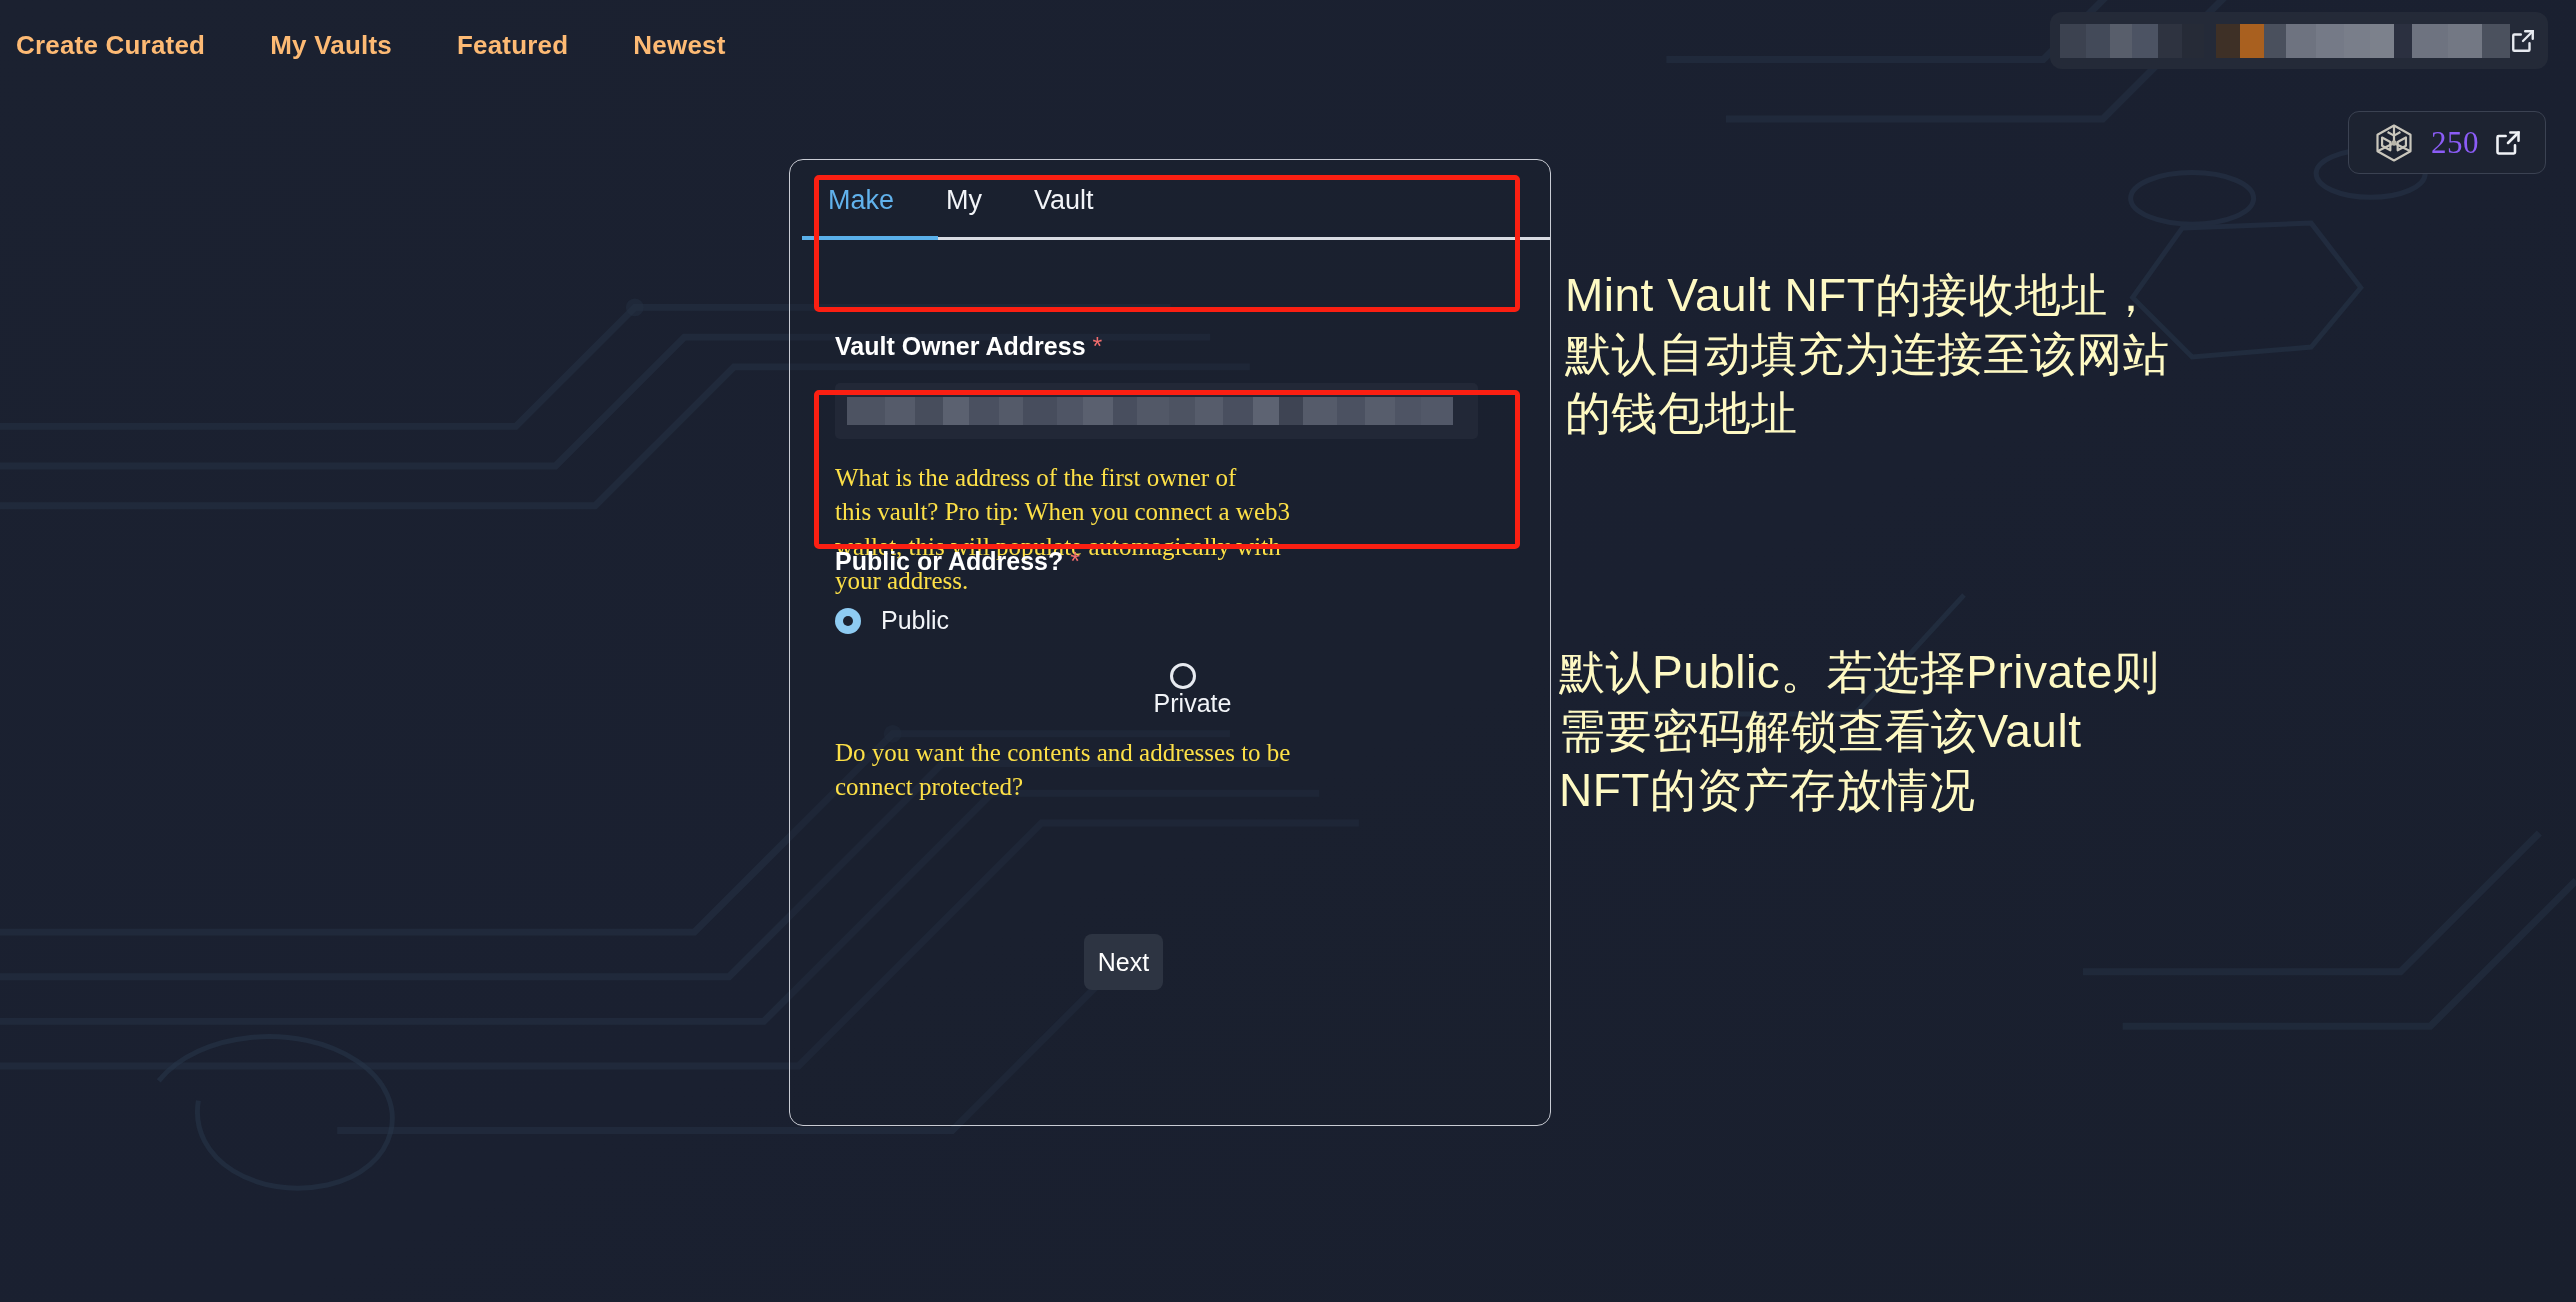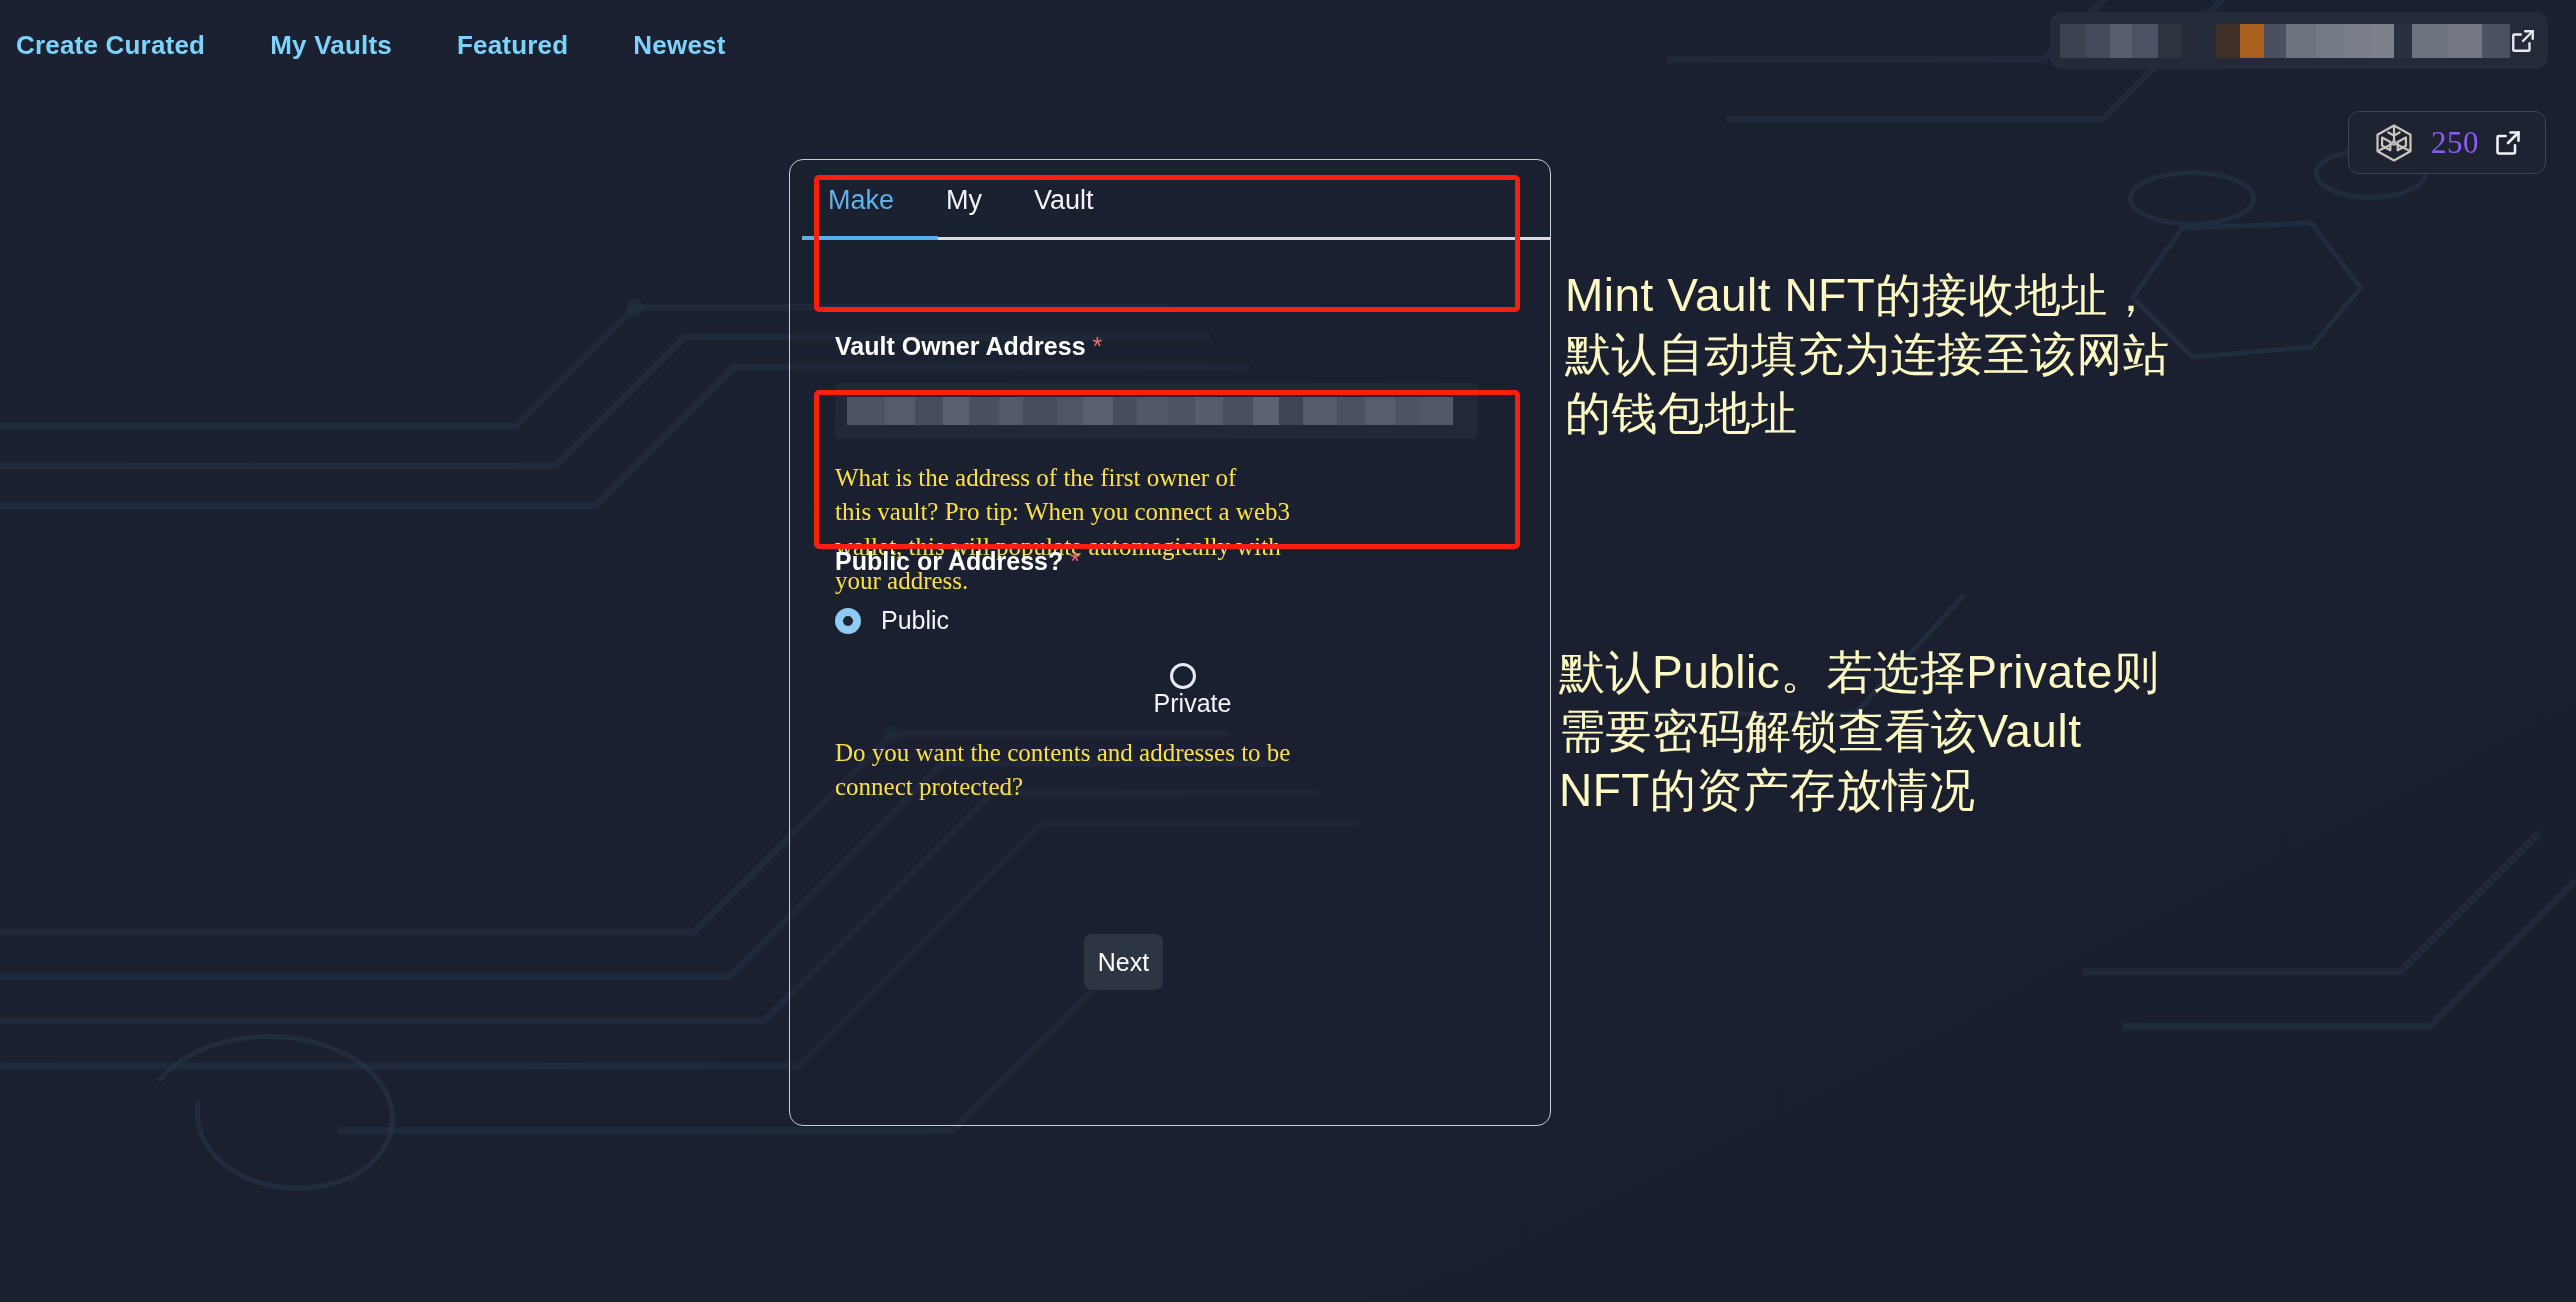--- a/index.html
+++ b/index.html
@@ -30,21 +30,21 @@
   #topnav {
     position: absolute;
     top: 0; left: 0;
     height: 91px;
     display: flex;
     align-items: center;
     z-index: 5;
     padding-left: 16px;
   }
   .nav-item {
-    color: #7dd3fc;
+    color: #fdba74;
     font-size: 26px;
     font-weight: bold;
     letter-spacing: 0.2px;
     margin-right: 65px;
     cursor: pointer;
     white-space: nowrap;
   }
 
   
   #wallet-pill {

